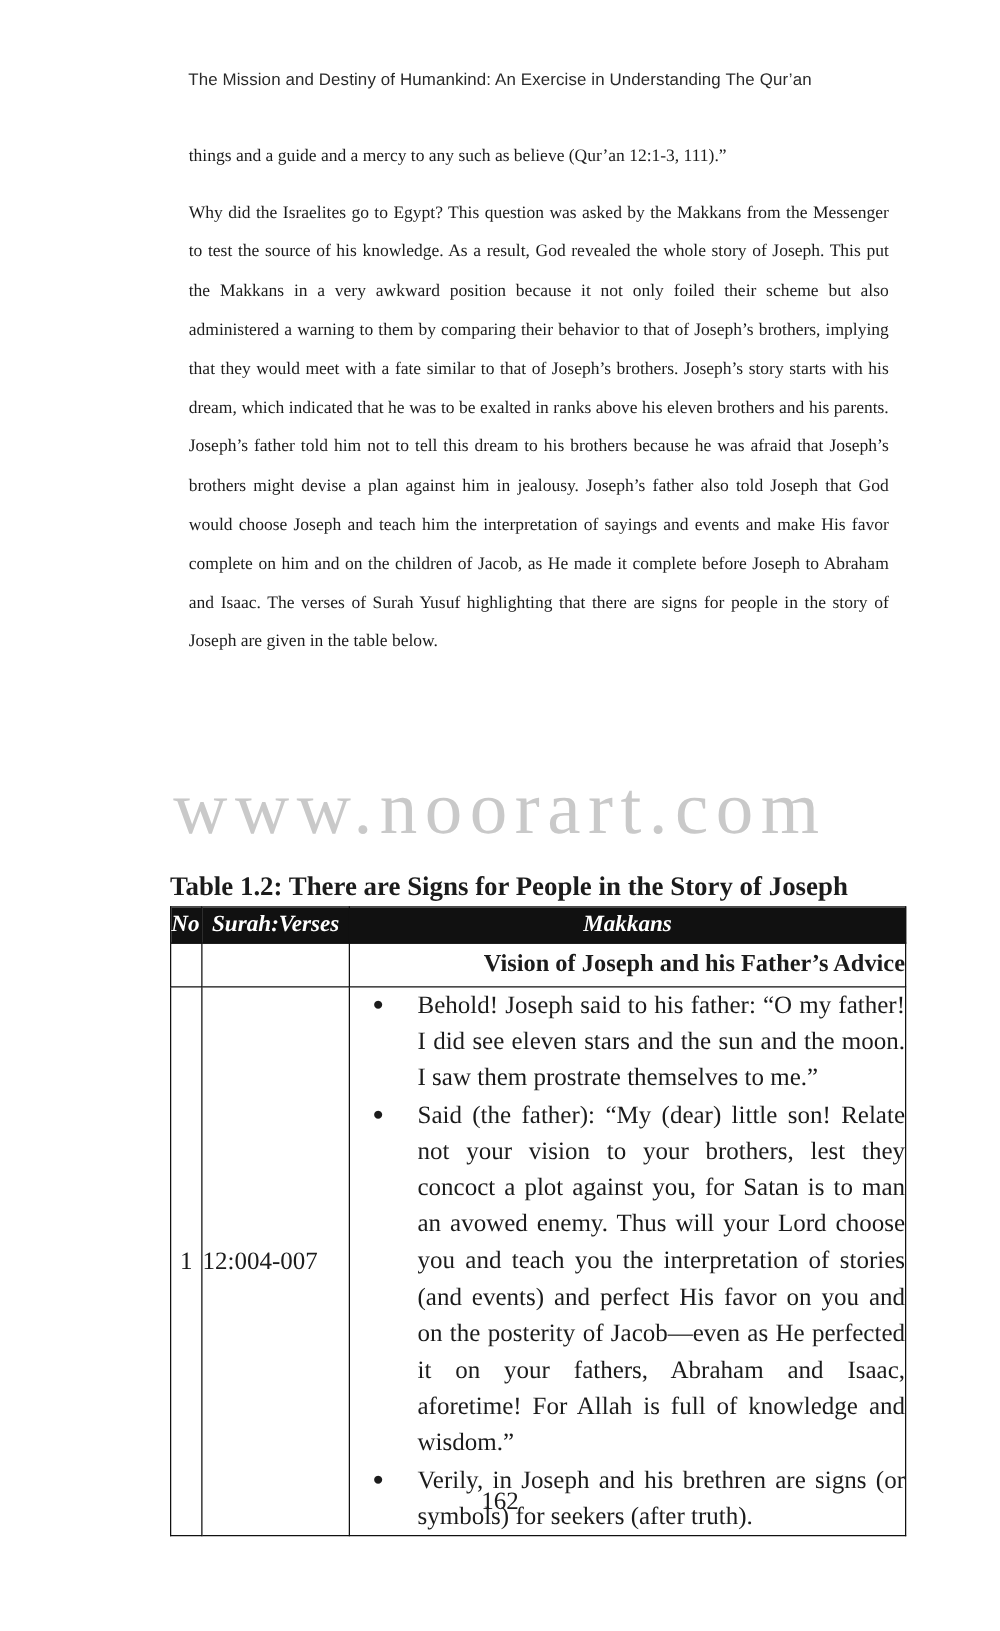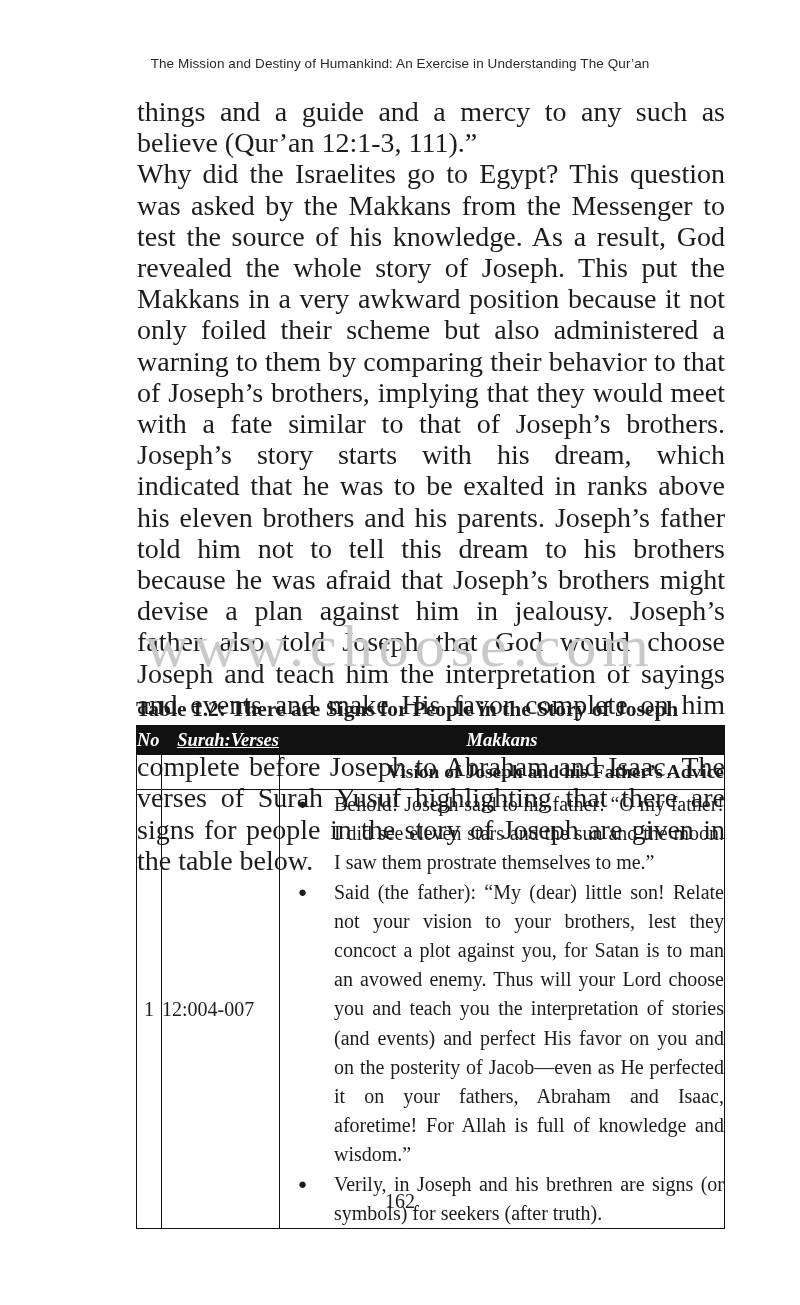--- a/index.html
+++ b/index.html
@@ -55,22 +55,22 @@
 
   
   .content {
     position: absolute;
     left: 137px;
     top: 96px;
     width: 588px;
   }
 
   p.body-text {
-    margin: 0;
-    font-size: 28px;
+    margin: 14px;
+    font-size: 14px;
     line-height: 31.2px;
     text-align: justify;
     text-justify: inter-word;
     hyphens: none;
   }
   p.body-text.first { text-indent: 0; }
 
   h2.section-heading {
     margin: 13px 0 0 0;
     font-size: 21px;
@@ -112,21 +112,21 @@
     background: #111111;
     color: #ffffff;
     font-style: italic;
     font-weight: bold;
     font-size: 18.5px;
     line-height: 26px;
     height: 28px;
     border-color: #111111;
   }
   th.col-no    { text-align: left; padding-left: 2px; }
-  th.col-surah { text-align: right; padding-left: 0px; text-decoration: underline; }
+  th.col-surah { text-align: center; padding-left: 0px; }
   th.col-mean  { text-align: center; }
 
   
   tr.subhead-row td {
     height: 34px;
   }
   td.subhead-label {
     text-align: right;
     font-weight: bold;
     font-size: 19.5px;
@@ -188,21 +188,21 @@
 
   <div class="running-head">The Mission and Destiny of Humankind: An Exercise in Understanding The Qur’an</div>
 
   <div class="content">
     <p class="body-text first">things and a guide and a mercy to any such as believe (Qur’an 12:1-3, 111).”</p>
 
 
     <p class="body-text">Why did the Israelites go to Egypt? This question was asked by the Makkans from the Messenger to test the source of his knowledge.  As a result, God revealed the whole story of Joseph. This put the Makkans in a very awkward position because it not only foiled their scheme but also administered a warning to them by comparing their behavior to that of Joseph’s brothers, implying that they would meet with a fate similar to that of Joseph’s brothers. Joseph’s story starts with his dream, which indicated that he was to be exalted in ranks above his eleven brothers and his parents. Joseph’s father told him not to tell this dream to his brothers because he was afraid that Joseph’s brothers might devise a plan against him in jealousy. Joseph’s father also told Joseph that God would choose Joseph and teach him the interpretation of sayings and events and make His favor complete on him and on the children of Jacob, as He made it complete before Joseph to Abraham and Isaac. The verses of Surah Yusuf highlighting that there are signs for people in the story of Joseph are given in the table below.</p>
   </div>
 
-  <div class="watermark">www.choose.com</div>
+  <div class="watermark">www.noorart.com</div>
 
   <div class="table-block">
     <div class="table-caption">Table 1.2: There are Signs for People in the Story of Joseph</div>
 
     <table class="signs-table">
       <colgroup>
         <col class="w-no">
         <col class="w-surah">
         <col class="w-mean">
       </colgroup>

